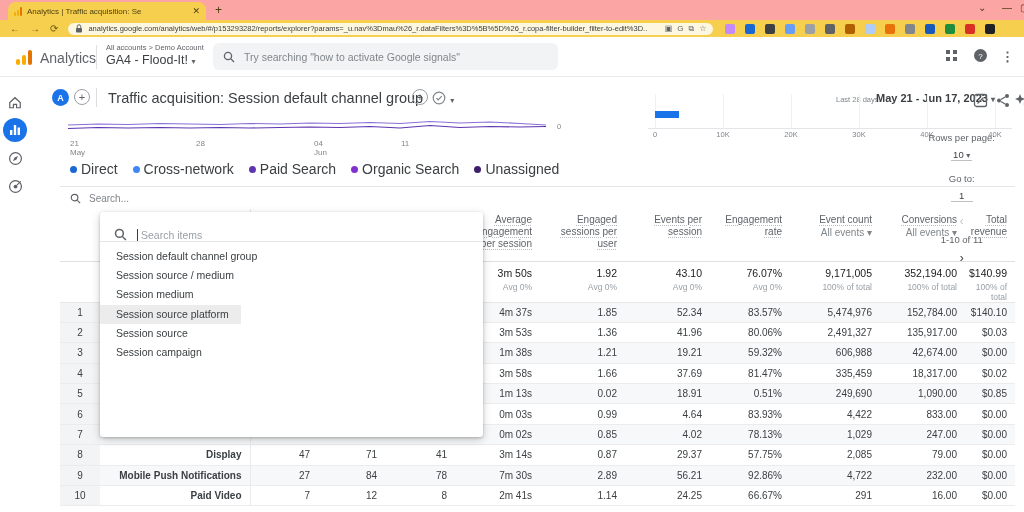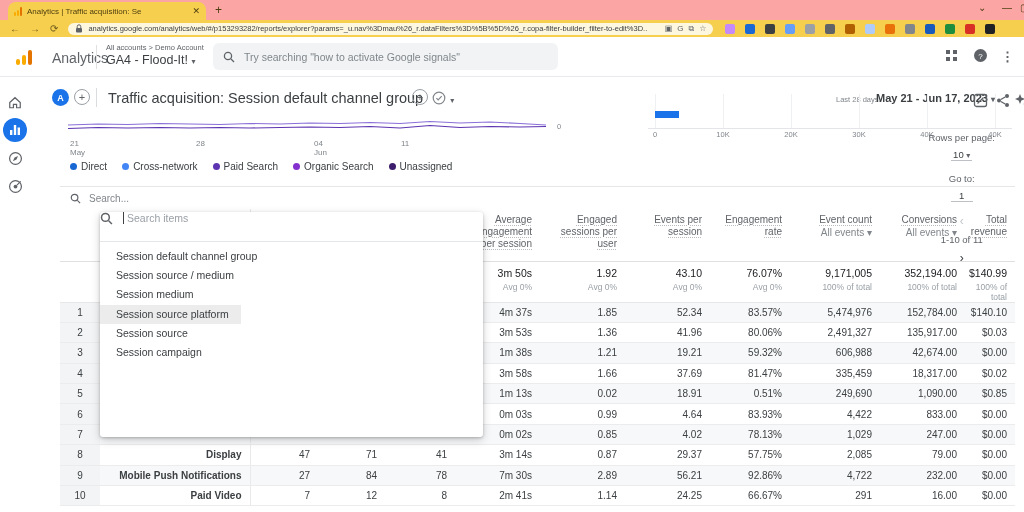--- a/index.html
+++ b/index.html
@@ -25,21 +25,21 @@
   .ext-row { display:flex; align-items:center; gap:10px; margin-left:12px; }
   .ext-chip { width:10px; height:10px; border-radius:2px; }
   .favicon-bars { display:flex; align-items:flex-end; gap:1px; height:9px; }
   .favicon-bars i { width:2px; background:#f9ab00; display:block; border-radius:1px; }
 
   
   .ga-header { position:absolute; left:0; top:37px; width:1024px; height:40px; background:#fff;
     border-bottom:1px solid #e8eaed; }
   .ga-logo { position:absolute; left:16px; top:12px; display:flex; align-items:flex-end; gap:2px; height:16px; }
   .ga-logo i { display:block; border-radius:2px; }
-  .ga-name { position:absolute; left:52px; top:13px; font-size:14px; color:#5f6368; }
+  .ga-name { position:absolute; left:40px; top:13px; font-size:14px; color:#5f6368; }
   .hdr-divider { position:absolute; left:96px; top:8px; width:1px; height:24px; background:#e0e0e0; }
   .acct-path { position:absolute; left:106px; top:6px; font-size:7.5px; color:#5f6368; }
   .prop-name { position:absolute; left:106px; top:16px; font-size:12.5px; color:#3c4043; }
   .ga-search { position:absolute; left:213px; top:6px; width:345px; height:27px; background:#f1f3f4;
     border-radius:6px; display:flex; align-items:center; padding:0 10px; gap:9px; }
   .ga-search span { font-size:10.5px; color:#80868b; }
   .ga-hdr-ic { position:absolute; top:12px; color:#5f6368; font-size:13px; }
 
   
   .sidebar { position:absolute; left:0; top:78px; width:30px; height:434px; background:#fff; }
@@ -63,21 +63,21 @@
   .gridline { position:absolute; top:94px; width:1px; height:35px; background:#eef0f2; }
   .bar-baseline { position:absolute; left:648px; top:128px; width:364px; height:1px; background:#e3e5e8; }
   .bar-tick { position:absolute; top:130px; font-size:7.5px; color:#80868b; transform:translateX(-50%); }
   .the-bar { position:absolute; left:655px; top:111px; height:7px; background:#1a73e8; }
   .line-svg { position:absolute; left:68px; top:114px; }
   .right-tick { position:absolute; left:557px; top:122px; font-size:7.5px; color:#80868b; }
   .xlab { position:absolute; top:139px; font-size:8px; color:#80868b; line-height:9px; }
   .legend { position:absolute; left:70px; top:161px; display:flex; gap:15px; align-items:center; }
   .lg-item { display:flex; align-items:center; gap:4px; }
   .lg-dot { width:7px; height:7px; border-radius:50%; display:inline-block; }
-  .lg-item b { font-size:10px; font-weight:normal; color:#3c4043; }
+  .lg-item b { font-size:14px; font-weight:normal; color:#3c4043; }
 
   
   .table-controls { position:absolute; left:60px; top:186px; width:955px; height:23px;
     border-top:1px solid #e4e6e8; display:flex; align-items:center; }
   .tc-search { display:flex; align-items:center; gap:8px; margin-left:10px; flex:1; }
   .tc-search span { font-size:10px; color:#80868b; }
   .pager { display:flex; align-items:center; gap:6px; font-size:9.5px; color:#5f6368; margin-right:20px;flex-direction:column; }
   .pager .sel-val { border-bottom:1px solid #bdc1c6; padding:0 2px; color:#3c4043; }
   .pg-chevron { font-size:12px; padding:0 4px; }
   .pg-prev { color:#c2c6ca; } .pg-next { color:#3c4043; }
@@ -97,22 +97,22 @@
     border-bottom:1px solid #ececec; }
   tbody.rows tr:nth-child(odd) { background:#f7f8f9; }
   td.c-num, th.c-num { text-align:center !important; color:#5f6368; padding:0 !important; background:#f3f4f5; }
   th.c-num { background:#fff; }
   td.c-channel { text-align:right; padding-left:6px !important; font-weight:bold; color:#202124; }
   td.c-channel, th.c-channel { border-right:1px solid #e8eaec; }
 
   
   .dropdown { position:absolute; left:100px; top:212px; width:383px; height:225px; background:#fff;
     border-radius:3px; box-shadow:0 1px 3px rgba(0,0,0,0.22), 0 3px 10px rgba(0,0,0,0.18); z-index:5; }
-  .dd-search { height:30px; border-bottom:1px solid #e4e6e8; display:flex; align-items:flex-start;
-    padding:0 0; gap:10px; }
+  .dd-search { height:30px; border-bottom:1px solid #e4e6e8; display:flex; align-items:flex-end;
+    padding:0 14px; gap:10px; }
   .dd-caret-bar { width:1px; height:12px; background:#3c4043; }
   .dd-search span.ph { font-size:10.5px; color:#9aa0a6; margin-left:-7px; }
   .dd-list { margin-top:5px; }
   .dd-item { height:19.2px; line-height:19.2px; padding-left:16px; font-size:10.5px; color:#3c4043; }
   .dd-item .hl { background:#ececec; display:inline-block; padding:0 12px 0 0; margin-left:-16px;
     padding-left:16px; }
 
   svg { display:block; }
 </style>
 </head>

